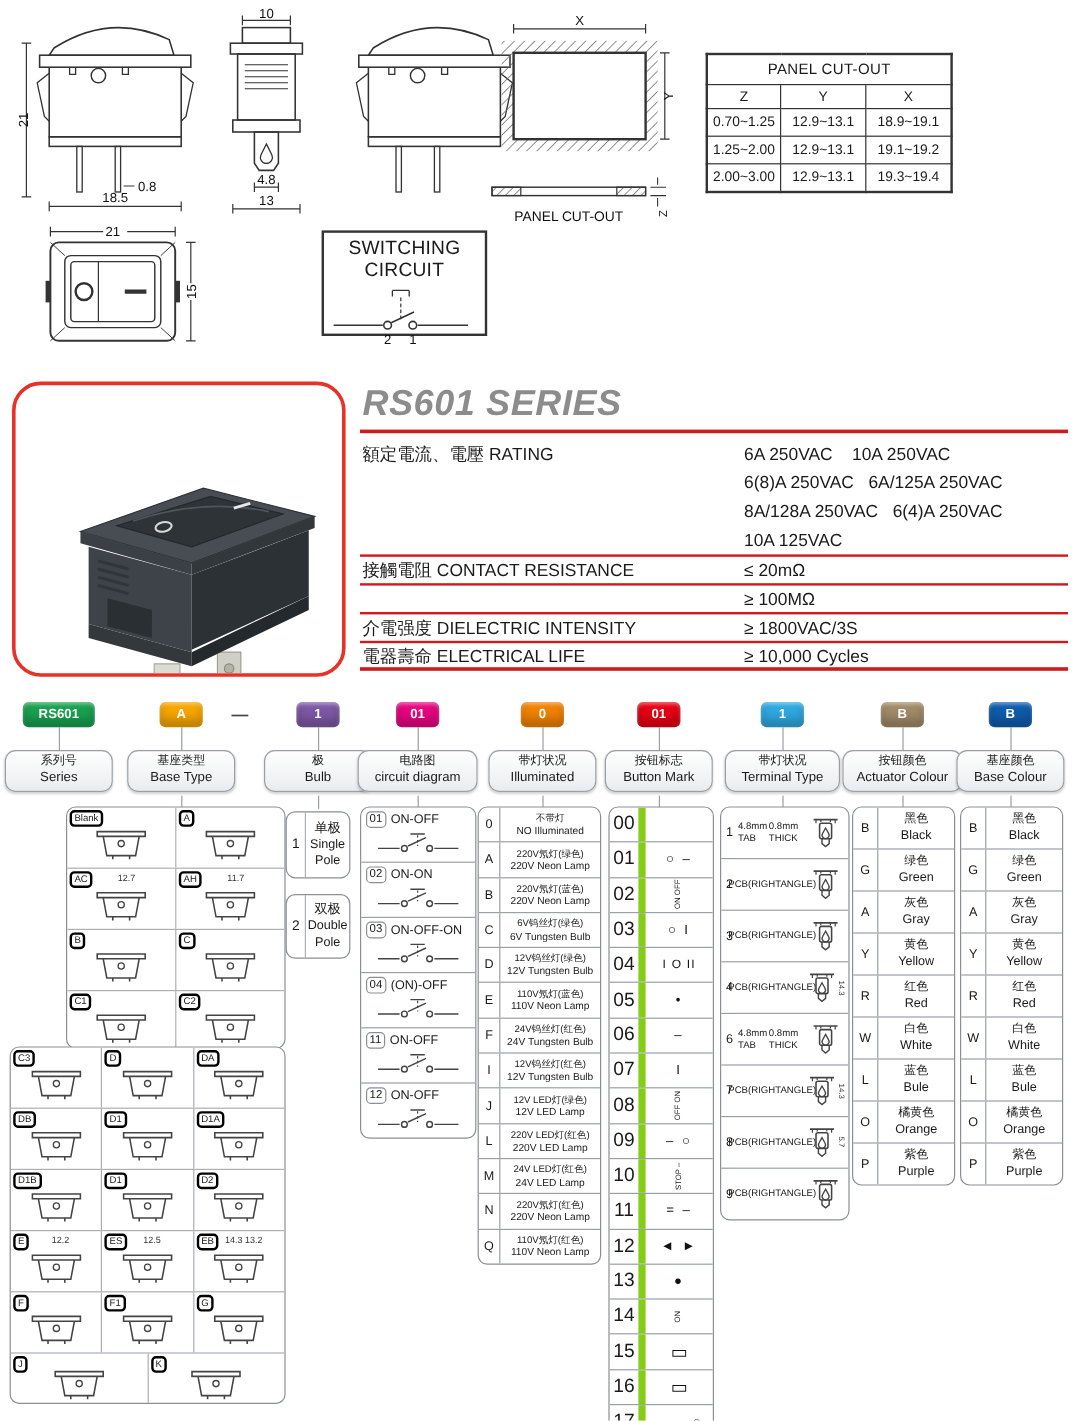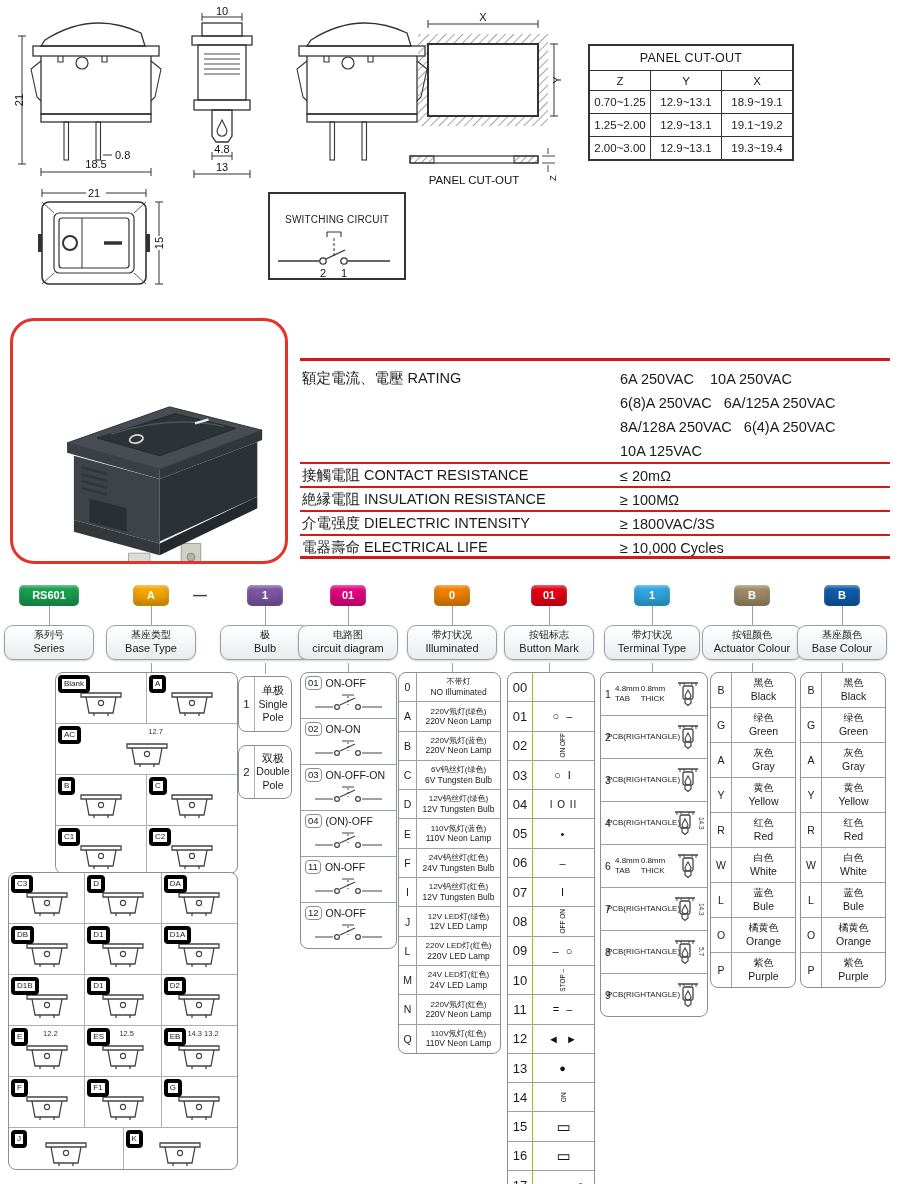--- a/index.html
+++ b/index.html
@@ -14,21 +14,21 @@
   .ptable{border-collapse:collapse;border:2px solid #333;font-size:11.5px}
   .ptable td{border:1px solid #333;text-align:center;padding:0}
   .pt-title td{height:24px;font-size:12.5px;letter-spacing:.3px}
   .pt-head td{height:19px}
   .pt-row td{height:22px}
   .ptable td:nth-child(1){width:60px}.ptable td:nth-child(2){width:70px}.ptable td:nth-child(3){width:70px}
   .pt-title td{width:auto}
 
   
   .sw-box{border:2px solid #333;background:#fff}
-  .sw-title{font-size:10px;text-align:center;padding-top:20px;letter-spacing:.2px}
+  .sw-title{font-size:16px;text-align:center;padding-top:5px;letter-spacing:.2px}
 
   
   .photo{border:3px solid #e63228;border-radius:24px;background:#fff;overflow:hidden}
 
   
   .series-title{font-size:30px;font-weight:700;font-style:italic;letter-spacing:.5px}
   .rline{left:300px;width:590px;background:#cf1b1b}
   .spec-label{font-size:14.5px;white-space:pre}
   .spec-val{font-size:14.5px;white-space:pre;height:24px;line-height:24px}
 
@@ -62,21 +62,21 @@
 
   
   .bt-box{position:absolute;border:1px solid #8a8f94;border-radius:8px;background:#fff;overflow:hidden}
   #btA{left:55px;top:672px;width:181px;height:200px}
   #btB{left:8px;top:872px;width:228px;height:296px}
   .btrow{display:flex;height:50px}
   .btrow+.btrow{border-top:1px solid #aab0b6}
   .btrow.rjk{height:45px;border-top:1px solid #aab0b6}
   .btcell{position:relative;flex:1}
   .btcell+.btcell{border-left:1px solid #aab0b6}
-  .btlabel{position:absolute;top:2px;left:2px;font-size:8px;line-height:10px;border:4px solid #000000;
+  .btlabel{position:absolute;top:2px;left:2px;font-size:8px;line-height:10px;border:2px solid #000000;
            border-radius:4px;padding:0 2px;background:#fff;color:#222;z-index:2}
   .btdim{position:absolute;top:3px;left:55%;transform:translateX(-50%);font-size:7.5px;color:#333;white-space:pre}
   .btglyph{margin:15px auto 0}
   .rjk .btglyph{margin-top:10px}
 
   
   #colPoles{left:238px;top:676px;width:54px}
   .pole-box{border:1px solid #8a8f94;border-radius:8px;display:flex;background:#fff;margin-bottom:13px}
   .pole-box:nth-of-type(1){height:54px}
   .pcode{width:15px;border-right:1px solid #aab0b6;display:flex;align-items:center;justify-content:center;font-size:11.5px}
@@ -95,21 +95,21 @@
   
   .lrow{display:flex;height:28.3px}
   .lrow+.lrow{border-top:1px solid #9aa0a6}
   .lcode{width:17px;border-right:1px solid #9aa0a6;display:flex;align-items:center;justify-content:center;font-size:10.5px}
   .ltxt{flex:1;display:flex;flex-direction:column;align-items:center;justify-content:center;line-height:1.2}
   .ltxt .zh{font-size:8px}.ltxt .en{font-size:8.5px}
 
   
   .mrow{display:flex;height:28.3px;align-items:stretch}
   .mrow+.mrow{border-top:1px solid #9aa0a6}
-  .mcode{width:24px;border-right:1px solid #84cc16;display:flex;align-items:center;justify-content:center;font-size:13px}
+  .mcode{width:24px;border-right:6px solid #84cc16;display:flex;align-items:center;justify-content:center;font-size:16px}
   .mwrap{flex:1;display:flex;align-items:center;justify-content:center}
   .mk{font-size:11px;letter-spacing:2px;color:#111;white-space:pre}
   .mk-rot{transform:rotate(-90deg);font-size:6.5px;letter-spacing:0;line-height:1}
   .mk-tight{letter-spacing:1px;font-size:10px}
   .mk-end{justify-content:flex-end;display:flex;width:100%;padding-right:8px;box-sizing:border-box}
   .mk-picto{font-size:15px;letter-spacing:0}
 
   
   .trow{display:flex;height:42px;align-items:center}
   .trow+.trow{border-top:1px solid #9aa0a6}
@@ -286,38 +286,38 @@
       <polygon points="150,162 250,124 250,180 150,226" fill="#2c3136"></polygon>
       <path d="M70 150l26 7M70 157l26 7M70 164l26 7M70 171l26 7" stroke="#2f353a" stroke-width="2.5" fill="none"></path>
       <polygon points="78,182 116,192 116,216 78,206" fill="#2a2f34"></polygon>
       <polygon points="62,204 150,228 150,240 62,216" fill="#33383d"></polygon>
       <polygon points="150,228 250,180 250,192 150,240" fill="#24292d"></polygon>
       <polygon points="118,238 140,238 140,262 134,268 124,268 118,262" fill="#dcdcd4" stroke="#a9a99e"></polygon>
       <circle cx="129" cy="252" r="4.5" fill="#b9b9af" stroke="#8a8a80"></circle>
     </svg>
   </div>
 
+  <div class="abs series-title" style="left: 302px; top: 320px; color: rgb(140, 140, 140);">RS601 SERIES</div>
 
   <div class="abs rline" style="top: 358px; height: 3px; background: rgb(207, 27, 27);"></div>
   <div class="abs rline" style="top: 462px; height: 1.5px; background: rgb(207, 27, 27);"></div>
   <div class="abs rline" style="top: 486px; height: 1.5px; background: rgb(207, 27, 27);"></div>
   <div class="abs rline" style="top: 510px; height: 1.5px; background: rgb(207, 27, 27);"></div>
   <div class="abs rline" style="top: 534px; height: 1.5px; background: rgb(207, 27, 27);"></div>
   <div class="abs rline" style="top: 556px; height: 3px; background: rgb(207, 27, 27);"></div>
 
   <div class="abs spec-label" style="left:302px;top:369px">額定電流、電壓 RATING</div>
   <div class="abs" style="left:620px;top:367px">
     <div class="spec-val">6A 250VAC    10A 250VAC</div>
     <div class="spec-val">6(8)A 250VAC   6A/125A 250VAC</div>
     <div class="spec-val">8A/128A 250VAC   6(4)A 250VAC</div>
     <div class="spec-val">10A 125VAC</div>
   </div>
   <div class="abs spec-label" style="left:302px;top:466px">接觸電阻 CONTACT RESISTANCE</div>
   <div class="abs spec-val" style="left:620px;top:464px">≤ 20mΩ</div>
-  <div class="abs spec-label" style="left:302px;top:490px">絶縁電阻 INSULATION RESISTANCE</div>
   <div class="abs spec-val" style="left:620px;top:488px">≥ 100MΩ</div>
   <div class="abs spec-label" style="left:302px;top:514px">介電强度 DIELECTRIC INTENSITY</div>
   <div class="abs spec-val" style="left:620px;top:512px">≥ 1800VAC/3S</div>
   <div class="abs spec-label" style="left:302px;top:538px">電器壽命 ELECTRICAL LIFE</div>
   <div class="abs spec-val" style="left:620px;top:536px">≥ 10,000 Cycles</div>
 
   <div class="ohead hc1">
     <span class="badge wide" style="background: rgb(25, 160, 79);">RS601</span>
     <span class="stem s1"></span>
     <div class="olabel">
@@ -425,20 +425,29 @@
       <div class="btrow">
         <div class="btcell">
           <span class="btlabel">AC</span>
           <span class="btdim">12.7</span>
           <svg class="btglyph" width="54" height="30" viewBox="0 0 54 30">
             <path d="M7 5h40v4H7zM12 9h30l-3 16H15z" fill="none" stroke="#444" stroke-width="1.3"></path>
             <circle cx="27" cy="15" r="2.6" fill="none" stroke="#444" stroke-width="1.1"></circle>
             <path d="M20 25v3M34 25v3" stroke="#444" stroke-width="1.3"></path>
           </svg>
         </div>
+        <div class="btcell">
+          <span class="btlabel">AH</span>
+          <span class="btdim">11.7</span>
+          <svg class="btglyph" width="54" height="30" viewBox="0 0 54 30">
+            <path d="M7 5h40v4H7zM12 9h30l-3 16H15z" fill="none" stroke="#444" stroke-width="1.3"></path>
+            <circle cx="27" cy="15" r="2.6" fill="none" stroke="#444" stroke-width="1.1"></circle>
+            <path d="M20 25v3M34 25v3" stroke="#444" stroke-width="1.3"></path>
+          </svg>
+        </div>
       </div>
 
       <div class="btrow">
         <div class="btcell">
           <span class="btlabel">B</span>
           <span class="btdim"></span>
           <svg class="btglyph" width="54" height="30" viewBox="0 0 54 30">
             <path d="M7 5h40v4H7zM12 9h30l-3 16H15z" fill="none" stroke="#444" stroke-width="1.3"></path>
             <circle cx="27" cy="15" r="2.6" fill="none" stroke="#444" stroke-width="1.1"></circle>
             <path d="M20 25v3M34 25v3" stroke="#444" stroke-width="1.3"></path>

